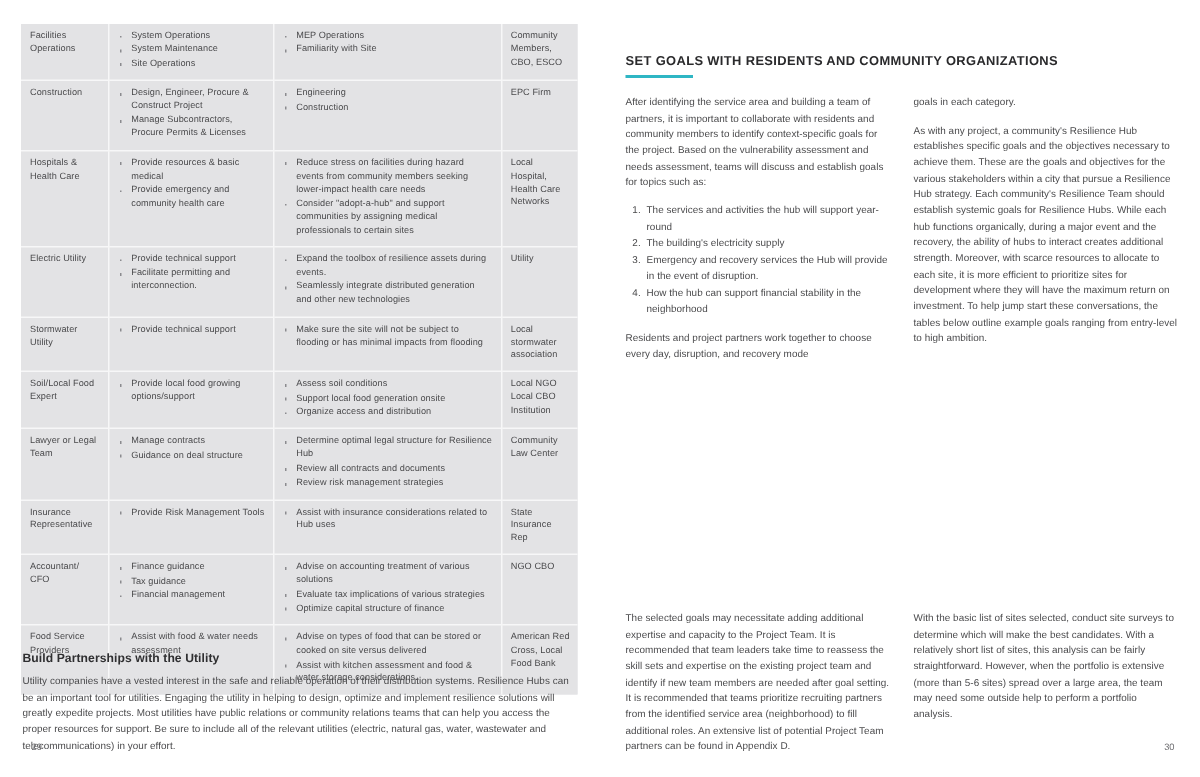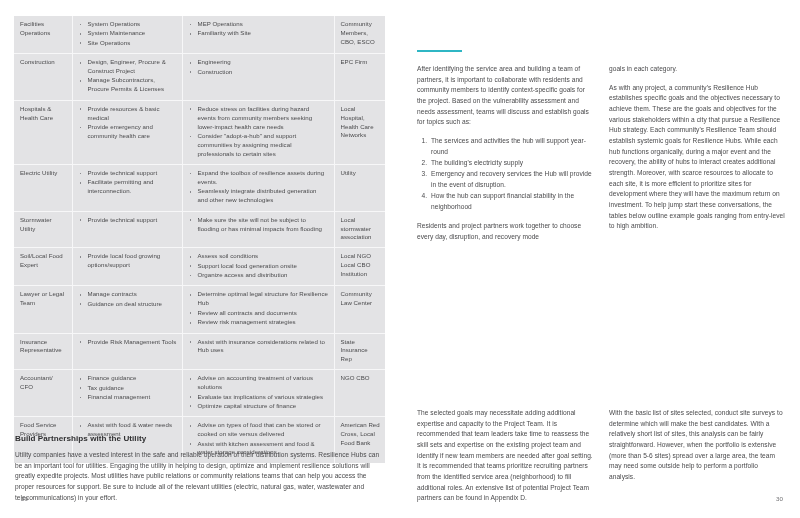--- a/index.html
+++ b/index.html
@@ -356,20 +356,21 @@
     </table>
 
     <div class="subhead" style="top:434px;">Build Partnerships with the Utility</div>
     <div class="body-left" style="top:450px;">Utility companies have a vested interest in the safe and reliable operation of their distribution systems. Resilience Hubs can be an important tool for utilities. Engaging the utility in helping to design, optimize and implement resilience solutions will greatly expedite projects. Most utilities have public relations or community relations teams that can help you access the proper resources for support. Be sure to include all of the relevant utilities (electric, natural gas, water, wastewater and telecommunications) in your effort.</div>
 
     <div class="folio folio-left">29</div>
   </div>
 
   <div class="page-right">
 
+    <div class="section-title">SET GOALS WITH RESIDENTS AND COMMUNITY ORGANIZATIONS</div>
     <div class="title-rule"></div>
 
     <div class="cols">
       <div class="col">
         <p>After identifying the service area and building a team of partners, it is important to collaborate with residents and community members to identify context-specific goals for the project. Based on the vulnerability assessment and needs assessment, teams will discuss and establish goals for topics such as:</p>
         <ol class="goal-list">
           <li>The services and activities the hub will support year-round</li>
           <li>The building's electricity supply</li>
           <li>Emergency and recovery services the Hub will provide in the event of disruption.</li>
           <li>How the hub can support financial stability in the neighborhood</li>

